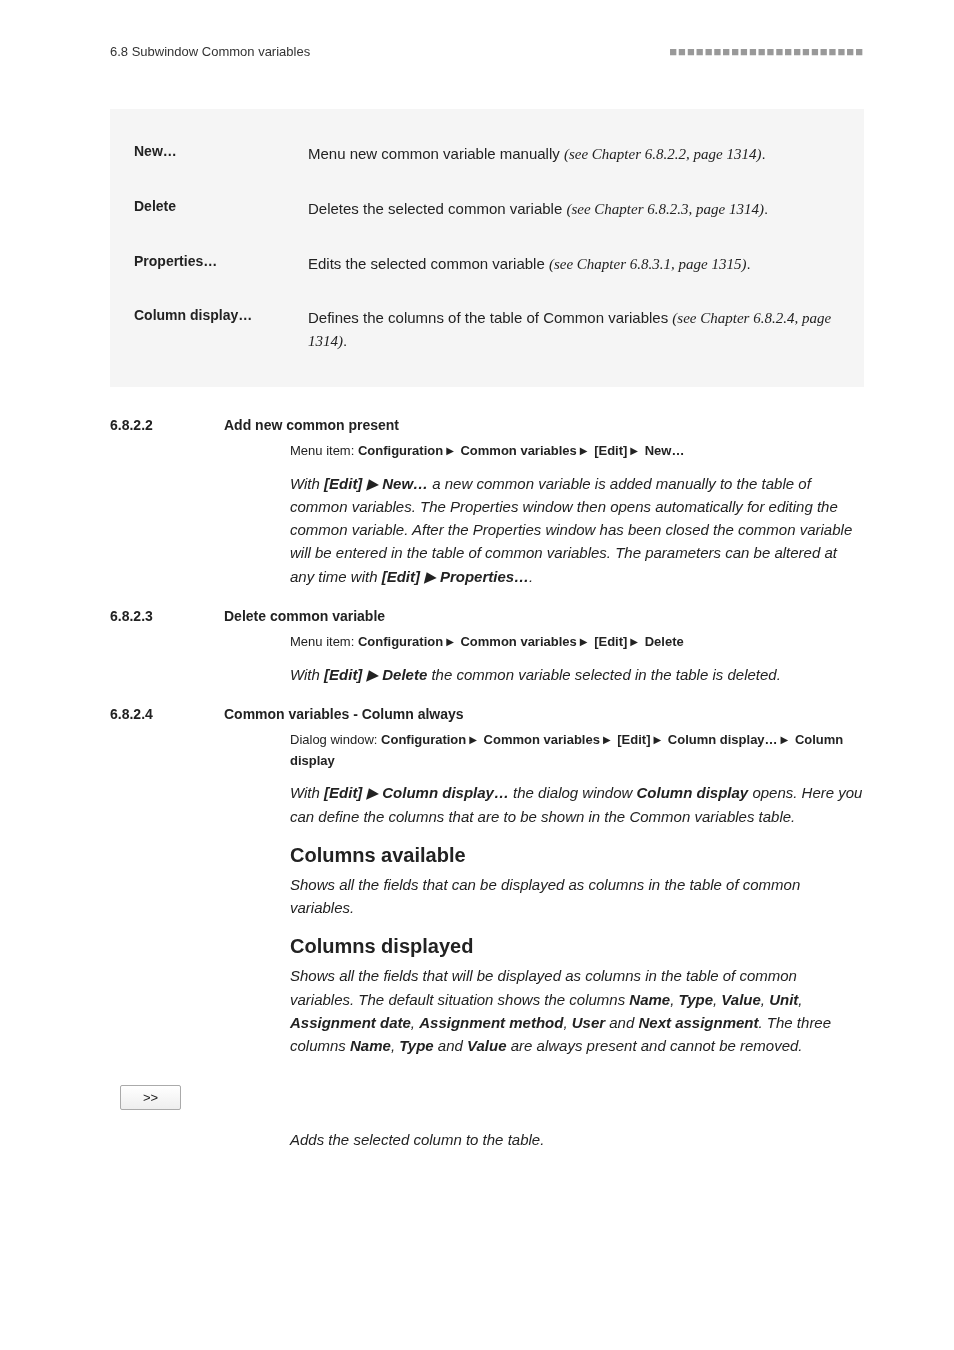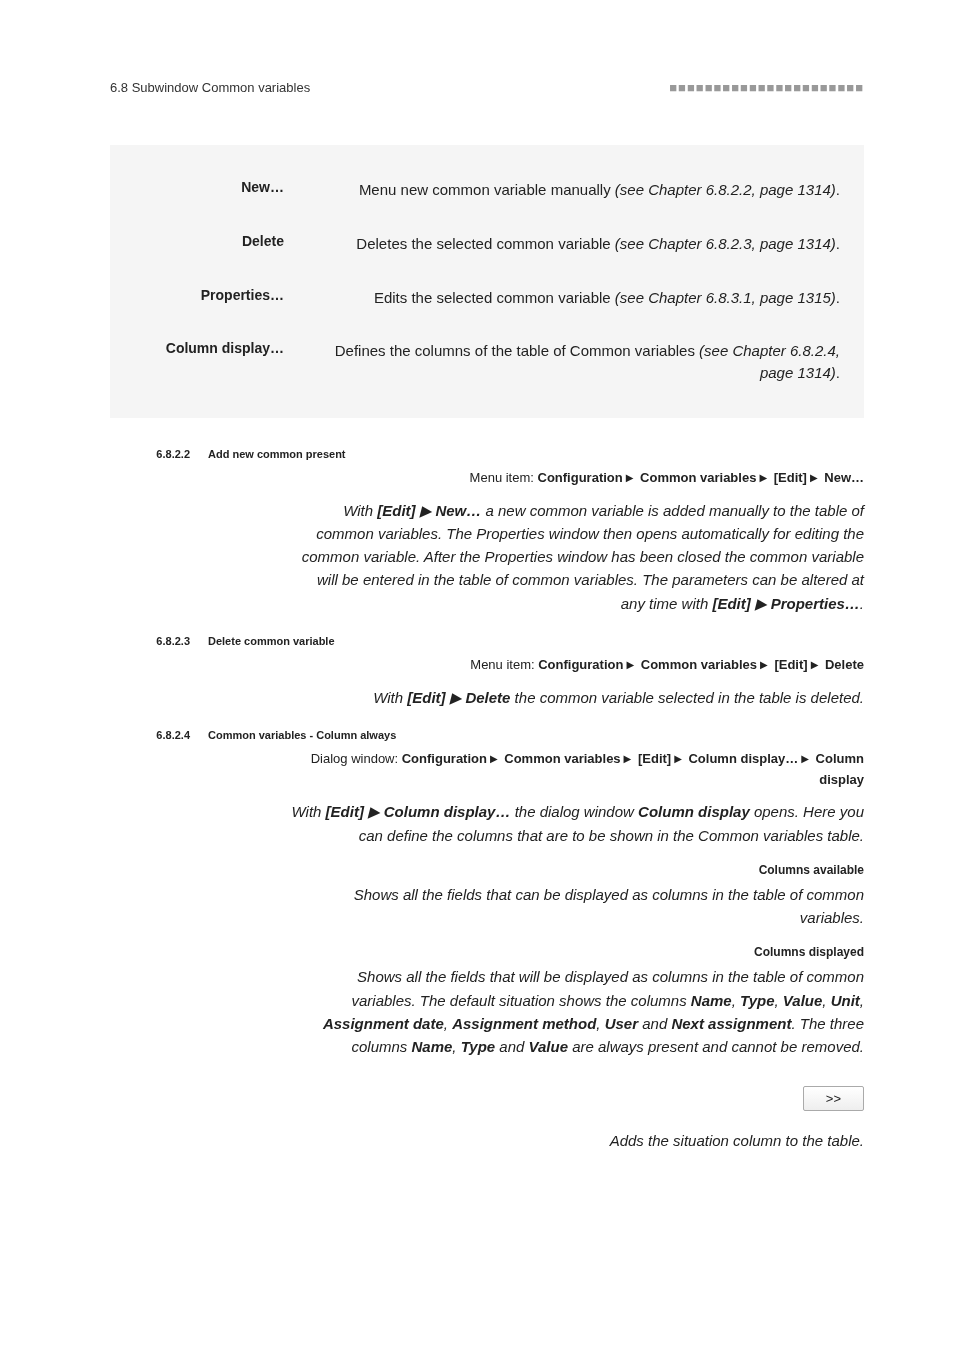--- a/index.html
+++ b/index.html
@@ -5,23 +5,22 @@
   body {
     font-family: Arial, Helvetica, sans-serif;
     margin: 0;
     padding: 0;
     background: #fff;
     color: #222;
     font-size: 15px;
     width: 954px;
   }
   .page {
-    padding: 80px 90px 60px 110px;
+    padding: 44px 90px 60px 110px;
     box-sizing: border-box;
-    text-align: right;
   }
   .header {
     display: flex;
     justify-content: space-between;
     align-items: center;
     font-size: 13px;
     color: #333;
     margin-bottom: 50px;
   }
   .header-dots {
@@ -44,26 +43,27 @@
     font-size: 14px;
     color: #222;
   }
   .def-desc {
     flex: 1;
     font-size: 15px;
     line-height: 1.45;
   }
   .def-desc em, .body em {
     font-style: italic;
+    font-family: Liberation Serif, serif;
   }
   .section-heading {
     display: flex;
-    gap: 18px;
+    gap: 34px;
     font-weight: bold;
-    font-size: 11px;
+    font-size: 14px;
     margin-top: 20px;
     margin-bottom: 8px;
   }
   .section-num {
     flex: 0 0 80px;
   }
   .content-block {
     margin-left: 180px;
     margin-bottom: 18px;
   }
@@ -78,21 +78,21 @@
     padding: 0 3px;
   }
   .body {
     font-size: 15px;
     line-height: 1.55;
     margin-bottom: 14px;
     font-style: italic;
   }
   .subhead {
     font-weight: bold;
-    font-size: 12px;
+    font-size: 20px;
     margin-top: 16px;
     margin-bottom: 6px;
   }
   .button-img {
     display: inline-block;
     border: 1px solid #aaa;
     border-radius: 2px;
     padding: 4px 22px;
     background: linear-gradient(#fff, #eee);
     font-size: 13px;
@@ -194,16 +194,16 @@
     <div class="subhead">Columns displayed</div>
     <div class="body">
       <span>Shows all the fields that will be displayed as columns in the table of common variables. The default situation shows the columns </span><b>Name</b><span>, </span><b>Type</b><span>, </span><b>Value</b><span>, </span><b>Unit</b><span>, </span><b>Assignment date</b><span>, </span><b>Assignment method</b><span>, </span><b>User</b><span> and </span><b>Next assignment</b><span>. The three columns </span><b>Name</b><span>, </span><b>Type</b><span> and </span><b>Value</b><span> are always present and cannot be removed.</span>
     </div>
   </div>
 
   <div style="margin-left:0;">
     <span class="button-img">&gt;&gt;</span>
   </div>
   <div class="content-block" style="margin-top:18px;">
-    <div class="body">Adds the situation column to the table.</div>
+    <div class="body">Adds the selected column to the table.</div>
   </div>
 
 </div>
 
 </body></html>

